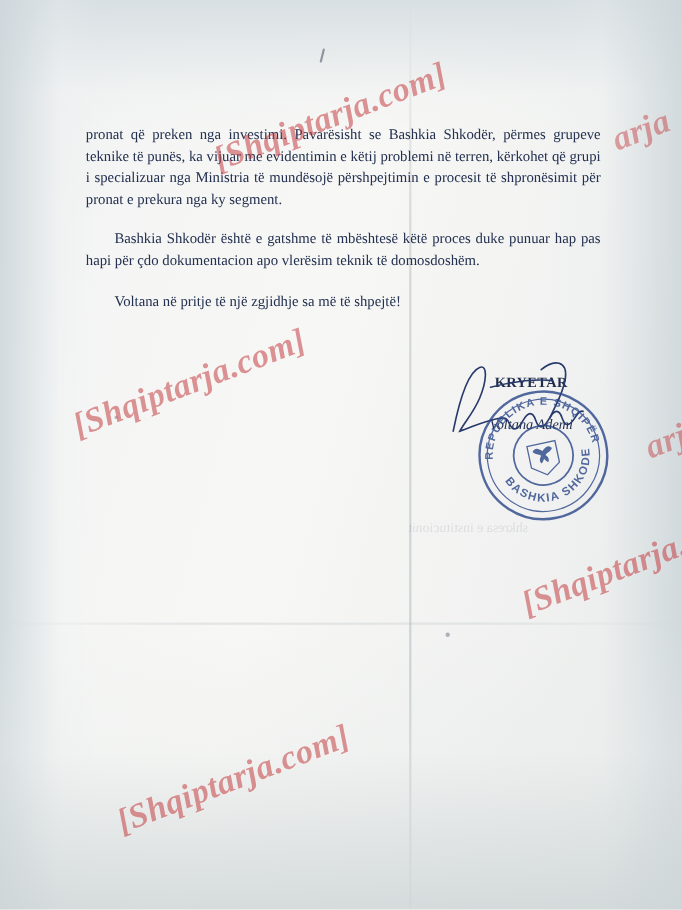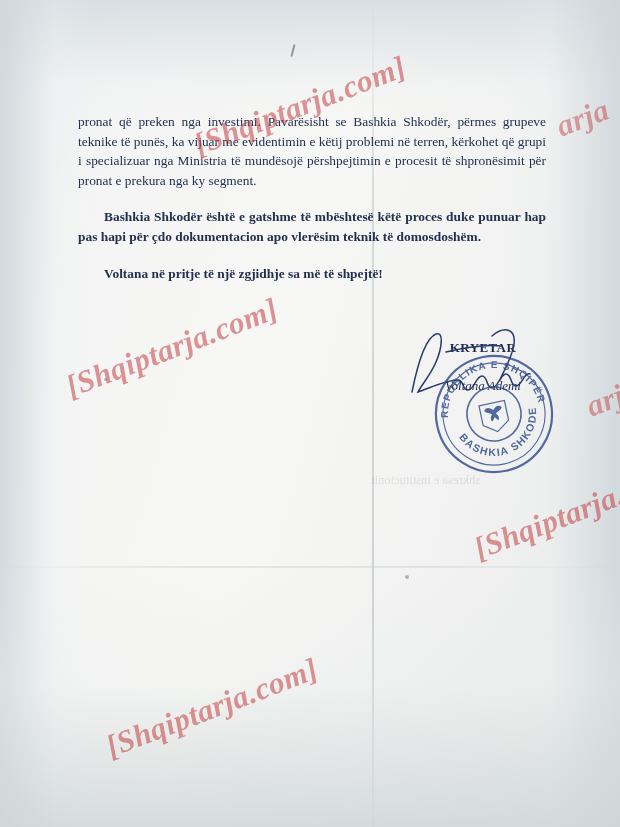--- a/index.html
+++ b/index.html
@@ -80,21 +80,21 @@
     color: #23304f;
     font-size: 13.4px;
     line-height: 19.6px;
     text-align: justify;
   }
   .para {
     margin: 4px 0 17px 0;
     text-align: justify;
     text-justify: inter-word;
   }
-  .para.indent { text-indent: 26px; font-weight: bold; }
+  .para.indent { text-indent: 26px; }
   .para:last-child { margin-bottom: 0; }
 
   
   .sig-block {
     position: absolute;
     right: 62px;
     top: 340px;
     width: 150px;
     text-align: center;
     color: #1f2b4a;

